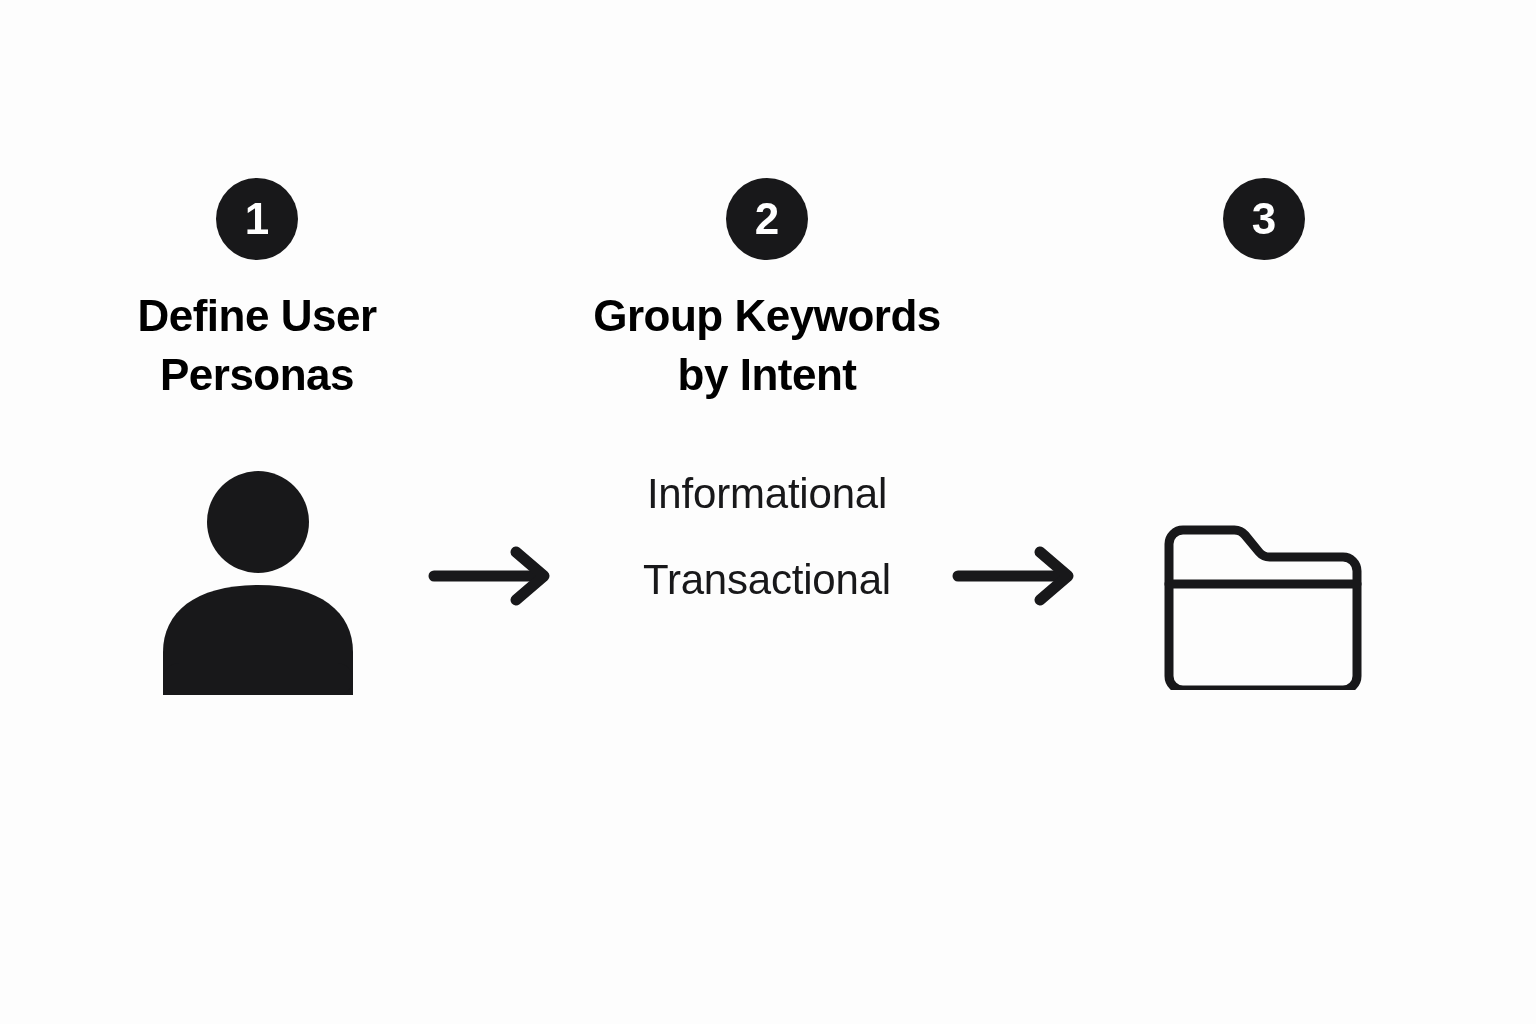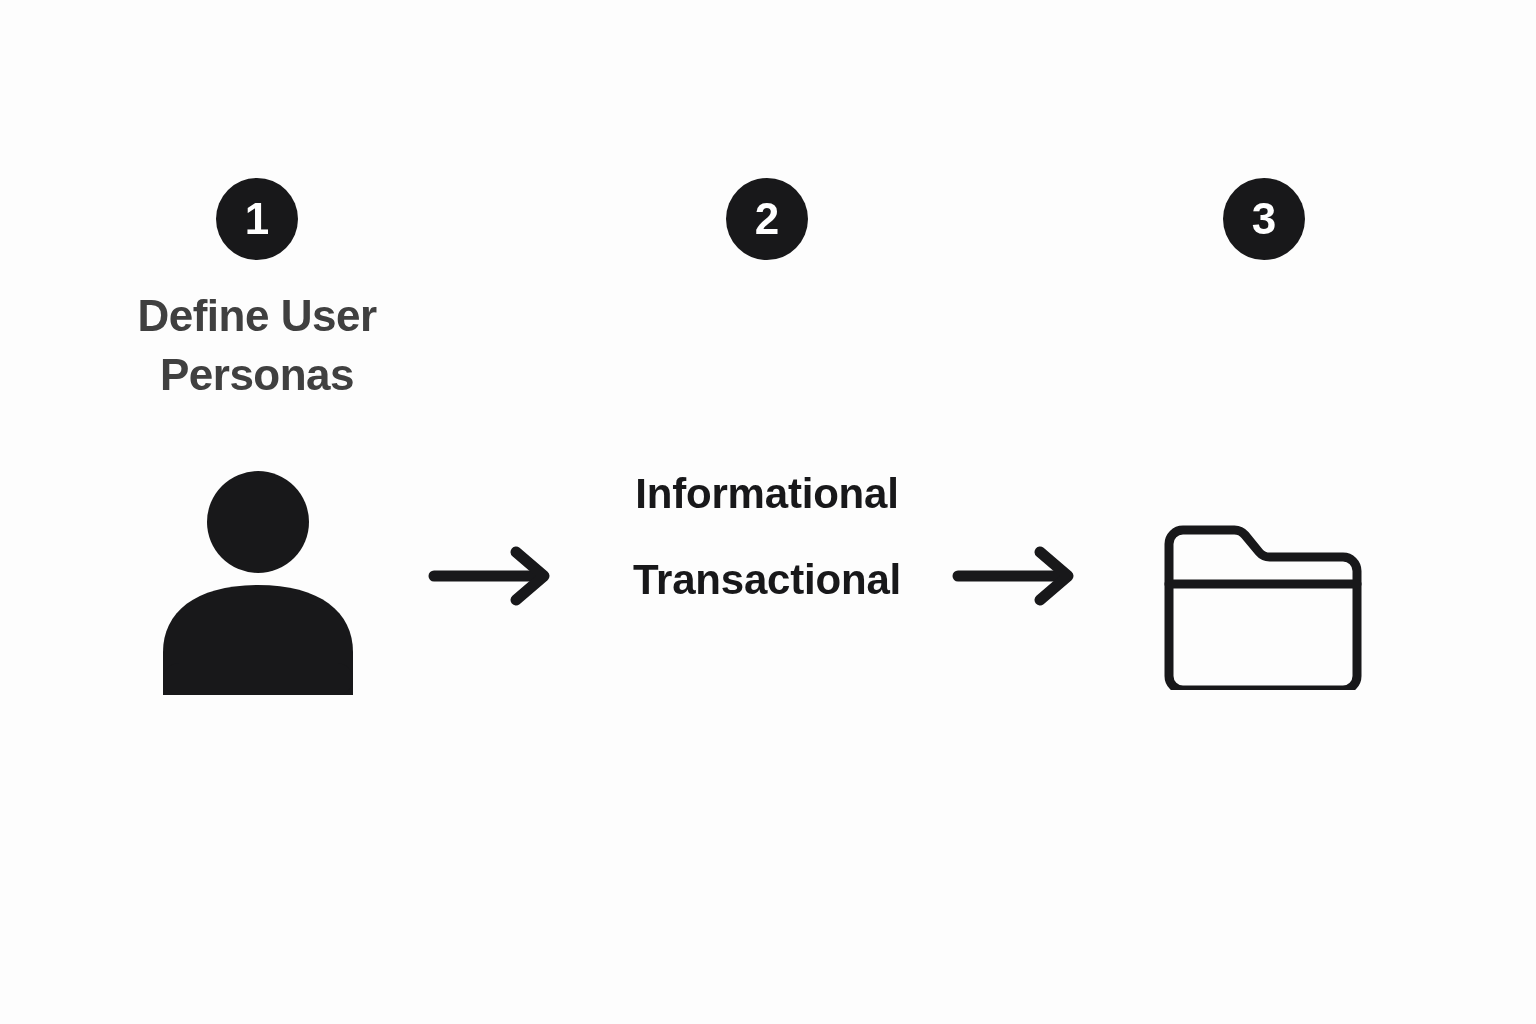--- a/index.html
+++ b/index.html
@@ -57,21 +57,21 @@
 
   
   .step-title {
     margin-top: 26px;
     font-size: 44px;
     font-weight: 700;
     line-height: 59px;
     text-align: center;
     letter-spacing: -0.5px;
     white-space: pre-line;
-    color: #404040;
+    color: #000000;
   }
 
   
   .icon-slot {
     position: absolute;
     display: flex;
     align-items: center;
     justify-content: center;
   }
   #person-icon-slot {
@@ -92,21 +92,21 @@
     position: absolute;
     left: 567px;
     top: 468px;
     width: 400px;
     display: flex;
     flex-direction: column;
     align-items: center;
   }
   .intent-item {
     font-size: 42px;
-    font-weight: 700;
+    font-weight: 400;
     line-height: 52px;
     text-align: center;
     color: #18181a;
     letter-spacing: -0.2px;
     margin-bottom: 34px;
   }
   .intent-item:last-child { margin-bottom: 16px; }
 
   
   .arrow {
@@ -123,20 +123,22 @@
 <div id="diagram">
 
   <div class="step" id="step-1">
     <div class="badge">1</div>
     <div class="step-title">Define User
 Personas</div>
   </div>
 
   <div class="step" id="step-2">
     <div class="badge">2</div>
+    <div class="step-title">Group Keywords
+by Intent</div>
   </div>
 
   <div class="step" id="step-3">
     <div class="badge">3</div>
   </div>
 
   <div class="icon-slot" id="person-icon-slot">
     <svg width="200" height="230" viewBox="0 0 200 230" aria-hidden="true">
       <circle cx="100" cy="55" r="51" fill="#18181a"></circle>
       <path d="M 5 228

